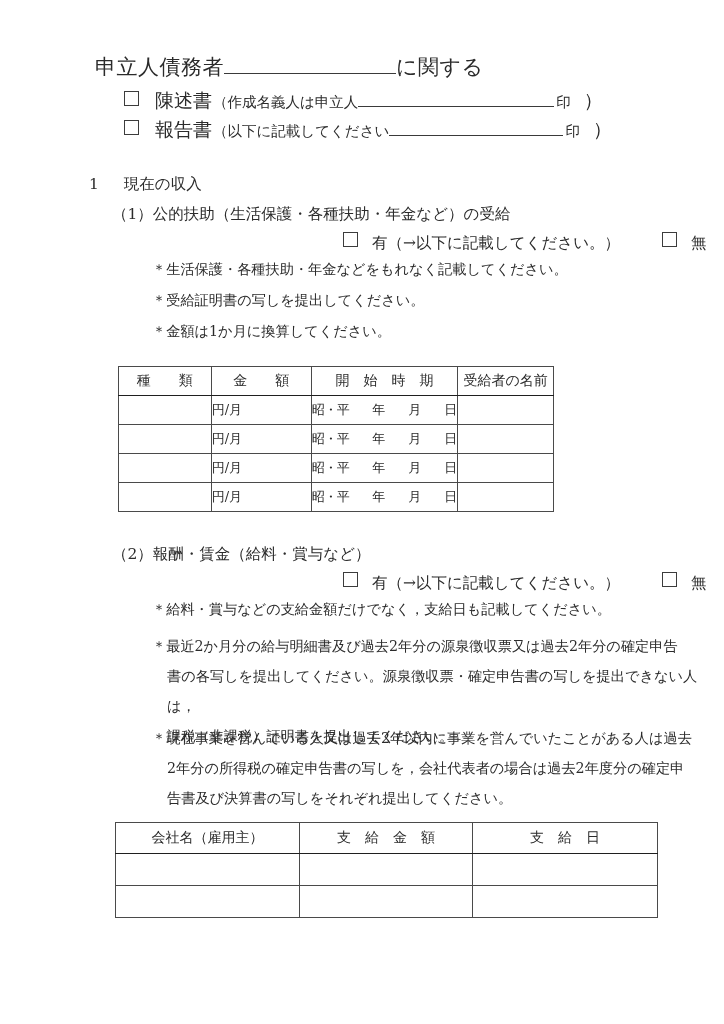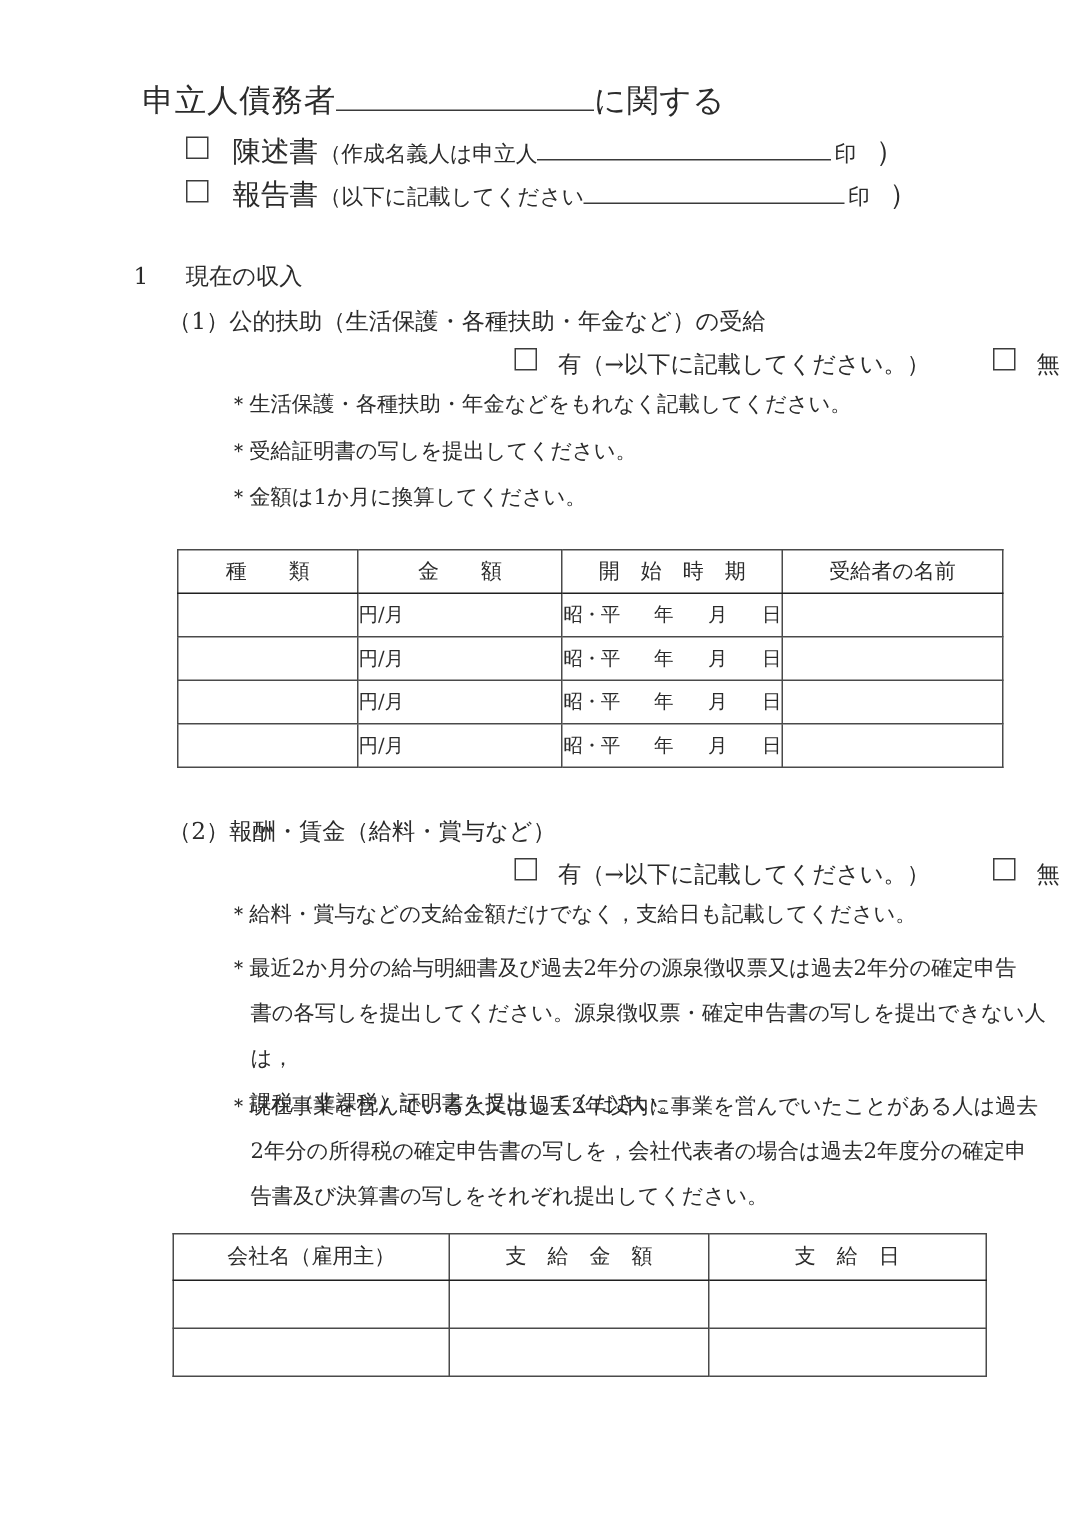--- a/index.html
+++ b/index.html
@@ -141,21 +141,21 @@
   }
   table.form-table th {
     text-align: center;
     height: 28px;
     border-bottom-width: 1.6px;
     border-bottom-color: #1f1f1f;
   }
   .sp2 { letter-spacing: 7px; padding-left: 7px; }
 
   
-  #income-table { left: 118px; top: 366px; width: 551px; }
+  #income-table { left: 118px; top: 366px; width: 436px; }
   #income-table .c1 { width: 120px; }
   #income-table .c2 { width: 137px; }
   #income-table .c3 { width: 135px; }
   #income-table .c4 { width: 148px; }
   #income-table tbody td { height: 28px; }
   .amount-cell {
     padding-right: 3px;
     font-size: 13px;
   }
   .date-cell {

